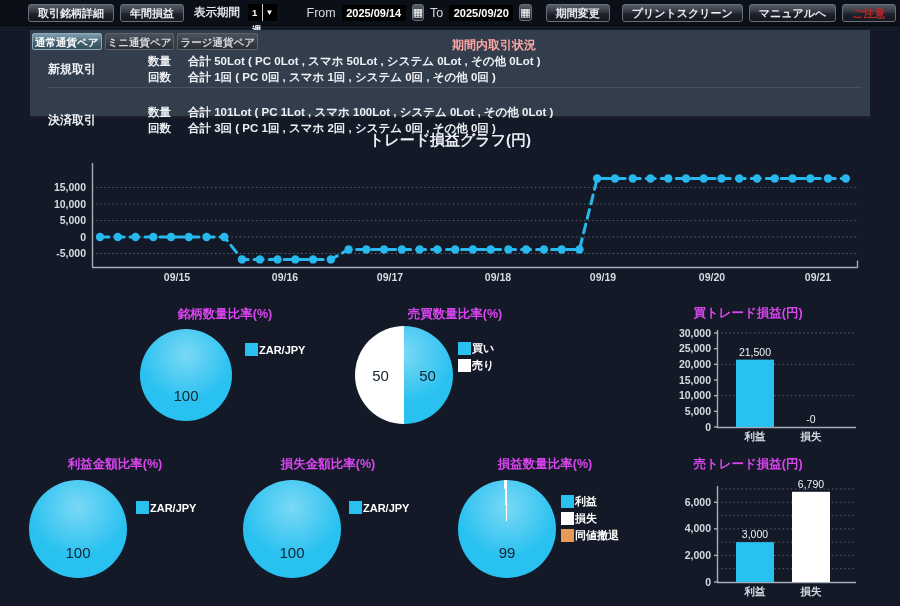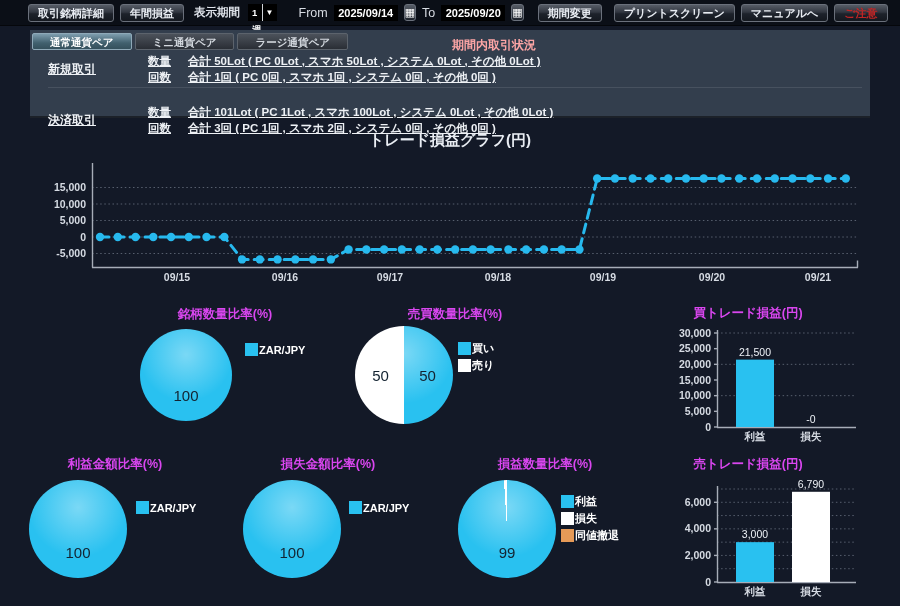--- a/index.html
+++ b/index.html
@@ -19,26 +19,26 @@
   .select-arrow{width:15px;border-left:1px solid #cfd3d9;color:#fff;font-size:8px;line-height:17px;text-align:center;}
   .date-input{width:64px;height:16px;background:#000;border:none;color:#fff;font-size:11px;font-weight:bold;text-align:center;padding:0;}
   .cal-btn{width:20px;height:17px;padding:0;font-size:11px;line-height:15px;color:#fff;
        background:linear-gradient(#565c66,#1d222b);border:1px solid #6a707b;border-radius:3px;cursor:pointer;}
   .spacer{margin-left:auto;}
 
   
   .panel{position:absolute;left:30px;top:30px;width:840px;height:88px;background:#333e4d;
          border-bottom:2px solid #1c2129;}
   .tabs{position:absolute;left:2px;top:3px;display:flex;gap:3px;}
-  .tab{height:17px;padding:1px 17px;font-size:10.5px;font-weight:bold;color:#d4d9df;line-height:14px;
+  .tab{height:17px;padding:1px 2px;font-size:10.5px;font-weight:bold;color:#d4d9df;line-height:14px;
        background:linear-gradient(#4c525b,#2a2e35);border:1px solid #5c636c;border-radius:2px;cursor:pointer;white-space:nowrap;}
   .tab.active{background:linear-gradient(#7e9dae,#41606e 60%,#35505c);color:#fff;border-color:#8fa9b8;}
   .panel-title{position:absolute;left:422px;top:7px;font-size:12px;font-weight:bold;color:#fca5a5;}
   .group{position:absolute;left:18px;right:8px;display:grid;grid-template-columns:100px 40px auto;
-         grid-auto-rows:16.5px;align-items:center;font-size:11.5px;font-weight:bold;color:#eef1f5;text-decoration:underline;}
+         grid-auto-rows:16.5px;align-items:center;font-size:11.5px;font-weight:bold;color:#eef1f5;}
   .g1{top:23px;}
   .g2{top:57px;border-top:1px solid rgba(255,255,255,0.10);padding-top:16px;}
   .gname{grid-row:1/3;font-size:12px;}
   .rtext{font-weight:bold;white-space:nowrap;}
 
   
   .main-title{position:absolute;top:131px;left:0;width:900px;text-align:center;
               font-size:15px;font-weight:bold;color:#e9edf3;}
   .ctitle{position:absolute;text-align:center;font-size:12.5px;font-weight:bold;color:#d946ef;width:180px;}
   .t-p1{left:135px;top:306px;} .t-p2{left:365px;top:306px;} .t-b1{left:658px;top:305px;}
@@ -70,21 +70,21 @@
 <div class="page">
 
   <header class="topbar">
     <button class="btn">取引銘柄詳細</button>
     <button class="btn">年間損益</button>
     <span class="lbl" style="margin-left:4px">表示期間</span>
     <div class="select">
       <span class="select-value">1週間</span>
       <span class="select-arrow">▼</span>
     </div>
-    <span class="lbl-lg" style="margin-left:16px">From</span>
+    <span class="lbl-lg" style="margin-left:24px">From</span>
     <input class="date-input" readonly="" value="2025/09/14" style="">
     <button class="cal-btn"><span>▦</span></button>
     <span class="lbl-lg">To</span>
     <input class="date-input" readonly="" value="2025/09/20" style="">
     <button class="cal-btn"><span>▦</span></button>
     <button class="btn" style="margin-left:8px">期間変更</button>
     <span class="spacer"></span>
     <button class="btn">プリントスクリーン</button>
     <button class="btn">マニュアルへ</button>
     <button class="btn btn-notice" style="color: rgb(195, 37, 37);">ご注意</button>

